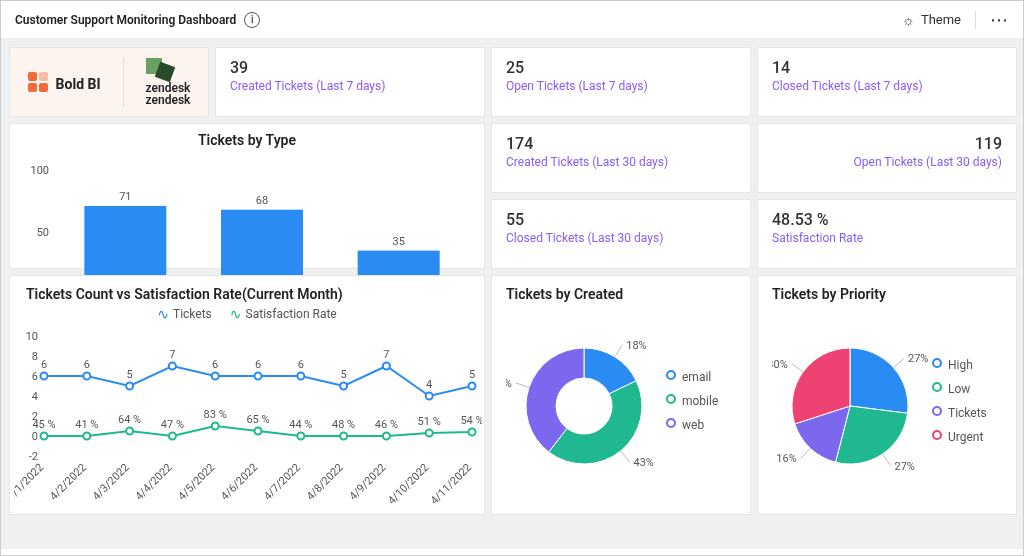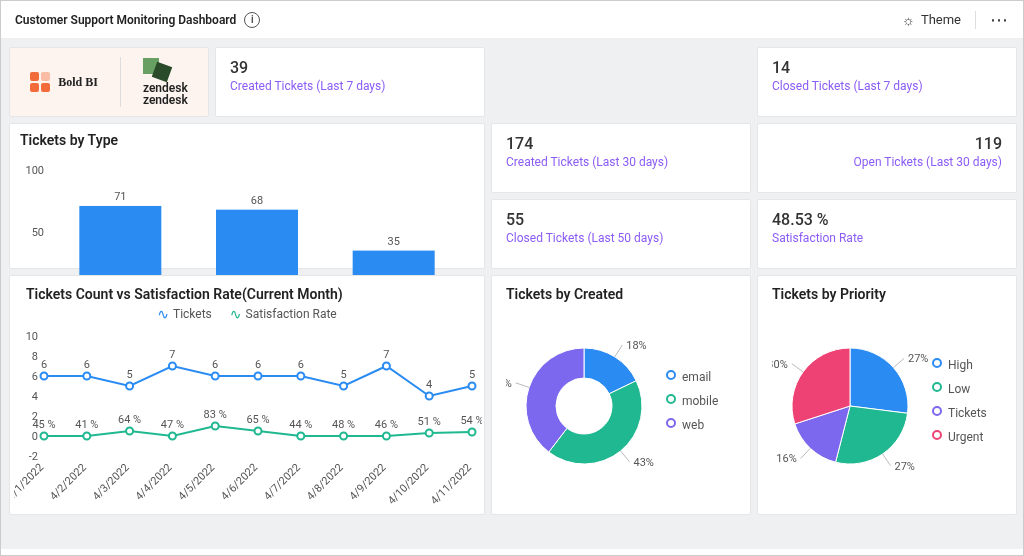--- a/index.html
+++ b/index.html
@@ -11,35 +11,35 @@
   .info-icon { width: 16px; height: 16px; border: 1.3px solid #555; border-radius: 50%; display: inline-flex; align-items: center; justify-content: center; font-size: 10px; font-weight: 700; color: #555; }
   .topbar-right { display: flex; align-items: center; gap: 14px; }
   .theme-btn { display: flex; align-items: center; gap: 6px; cursor: pointer; font-size: 13px; color: #333; }
   .sun-icon { font-size: 14px; }
   .vsep { width: 1px; height: 18px; background: #ddd; }
   .more-btn { cursor: pointer; font-size: 18px; letter-spacing: 1px; color: #333; }
   .board { background: #eef0f2; padding: 8px; height: calc(100% - 44px); display: grid; grid-template-columns: 476px 260px 260px; grid-template-rows: 70px 70px 70px 70px 240px; gap: 6px; }
   .card { background: #fff; border: 1px solid #e6e6e6; border-radius: 2px; padding: 10px 14px; }
   .brand-card { grid-column: 1; grid-row: 1; background: #fdf4ef; display: flex; align-items: center; justify-content: center; gap: 22px; padding: 0; }
   .brand-sep { width: 1px; height: 50px; background: #dcdcdc; }
-  .boldbi { display: flex; align-items: center; gap: 8px; font-size: 12px; font-weight: 700; font-family: Liberation Serif, serif; }
+  .boldbi { display: flex; align-items: flex-end; gap: 8px; font-size: 14px; font-weight: 700; }
   .boldbi-logo { display: flex; gap: 2px; }
   .bsq { width: 9px; height: 9px; background: #f26b3a; border-radius: 2px; }
   .zendesk { display: flex; flex-direction: column; align-items: flex-start; }
   .zd-logo { display: flex; gap: -2px; margin-bottom: 2px; }
   .zd-sq { width: 16px; height: 16px; background: #68a063; }
   .zd-sq2 { width: 16px; height: 16px; background: #2a4b29; transform: rotate(20deg); margin-left: -5px; margin-top: 6px; }
   .zd-txt { font-size: 12px; font-weight: 600; line-height: 1; }
   .kpi-val { font-size: 16px; font-weight: 500; color: #333; }
   .kpi-lbl { font-size: 12px; color: #8b5cf6; margin-top: 2px; }
   
   .pA { grid-column: 1; grid-row: 1; }
   .pB { grid-column: 2; grid-row: 1; }
   .pC { grid-column: 3; grid-row: 1; }
-  .pD { grid-column: 1; grid-row: 2 / span 3; }
+  .pD { grid-column: 1; grid-row: 2 / span 3; text-align: center; }
   .pE { grid-column: 2; grid-row: 2; }
   .pF { grid-column: 3; grid-row: 2; }
   .pG { grid-column: 2; grid-row: 3; }
   .pH { grid-column: 3; grid-row: 3; }
   .pK { grid-column: 1; grid-row: 5; padding-left: 4px; padding-right: 4px; }
   .pL { grid-column: 2; grid-row: 5; }
   .pM { grid-column: 3; grid-row: 5; }
   
   .row1 { grid-column: 1; grid-row: 1; display: grid; grid-template-columns: 200px 1fr; gap: 6px; background: transparent; padding: 0; border: none; }
   .row1 .brand-card { background: #fdf4ef; }
@@ -99,20 +99,24 @@
           <span class="zd-txt">zendesk</span>
           <span class="zd-txt">zendesk</span>
         </div>
       </div>
       <div class="card">
         <div class="kpi-val">39</div>
         <div class="kpi-lbl">Created Tickets (Last 7 days)</div>
       </div>
     </div>
 
+    <div class="card pB">
+      <div class="kpi-val">25</div>
+      <div class="kpi-lbl">Open Tickets (Last 7 days)</div>
+    </div>
     <div class="card pC">
       <div class="kpi-val">14</div>
       <div class="kpi-lbl">Closed Tickets (Last 7 days)</div>
     </div>
 
     <div class="card pD tickets-type" style="grid-row: 2 / span 2;">
       <div class="chart-title">Tickets by Type</div>
       <svg id="type-chart" width="460" height="170">
           <text x="32" y="146" text-anchor="end">0</text>
           <text x="32" y="84" text-anchor="end">50</text>
@@ -132,21 +136,21 @@
     <div class="card pE" style="grid-row: 2;">
       <div class="kpi-val">174</div>
       <div class="kpi-lbl">Created Tickets (Last 30 days)</div>
     </div>
     <div class="card pF" style="grid-row: 2; text-align: right;">
       <div class="kpi-val">119</div>
       <div class="kpi-lbl">Open Tickets (Last 30 days)</div>
     </div>
     <div class="card pG" style="grid-row: 3;">
       <div class="kpi-val">55</div>
-      <div class="kpi-lbl">Closed Tickets (Last 50 days)</div>
+      <div class="kpi-lbl">Closed Tickets (Last 30 days)</div>
     </div>
     <div class="card pH" style="grid-row: 3;">
       <div class="kpi-val">48.53 %</div>
       <div class="kpi-lbl">Satisfaction Rate</div>
     </div>
 
     <div class="card pK" style="grid-row: 4;">
       <div class="chart-title" style="padding:0 12px">Tickets Count vs Satisfaction Rate(Current Month)</div>
       <div class="legend-h">
         <div class="lg-item">

